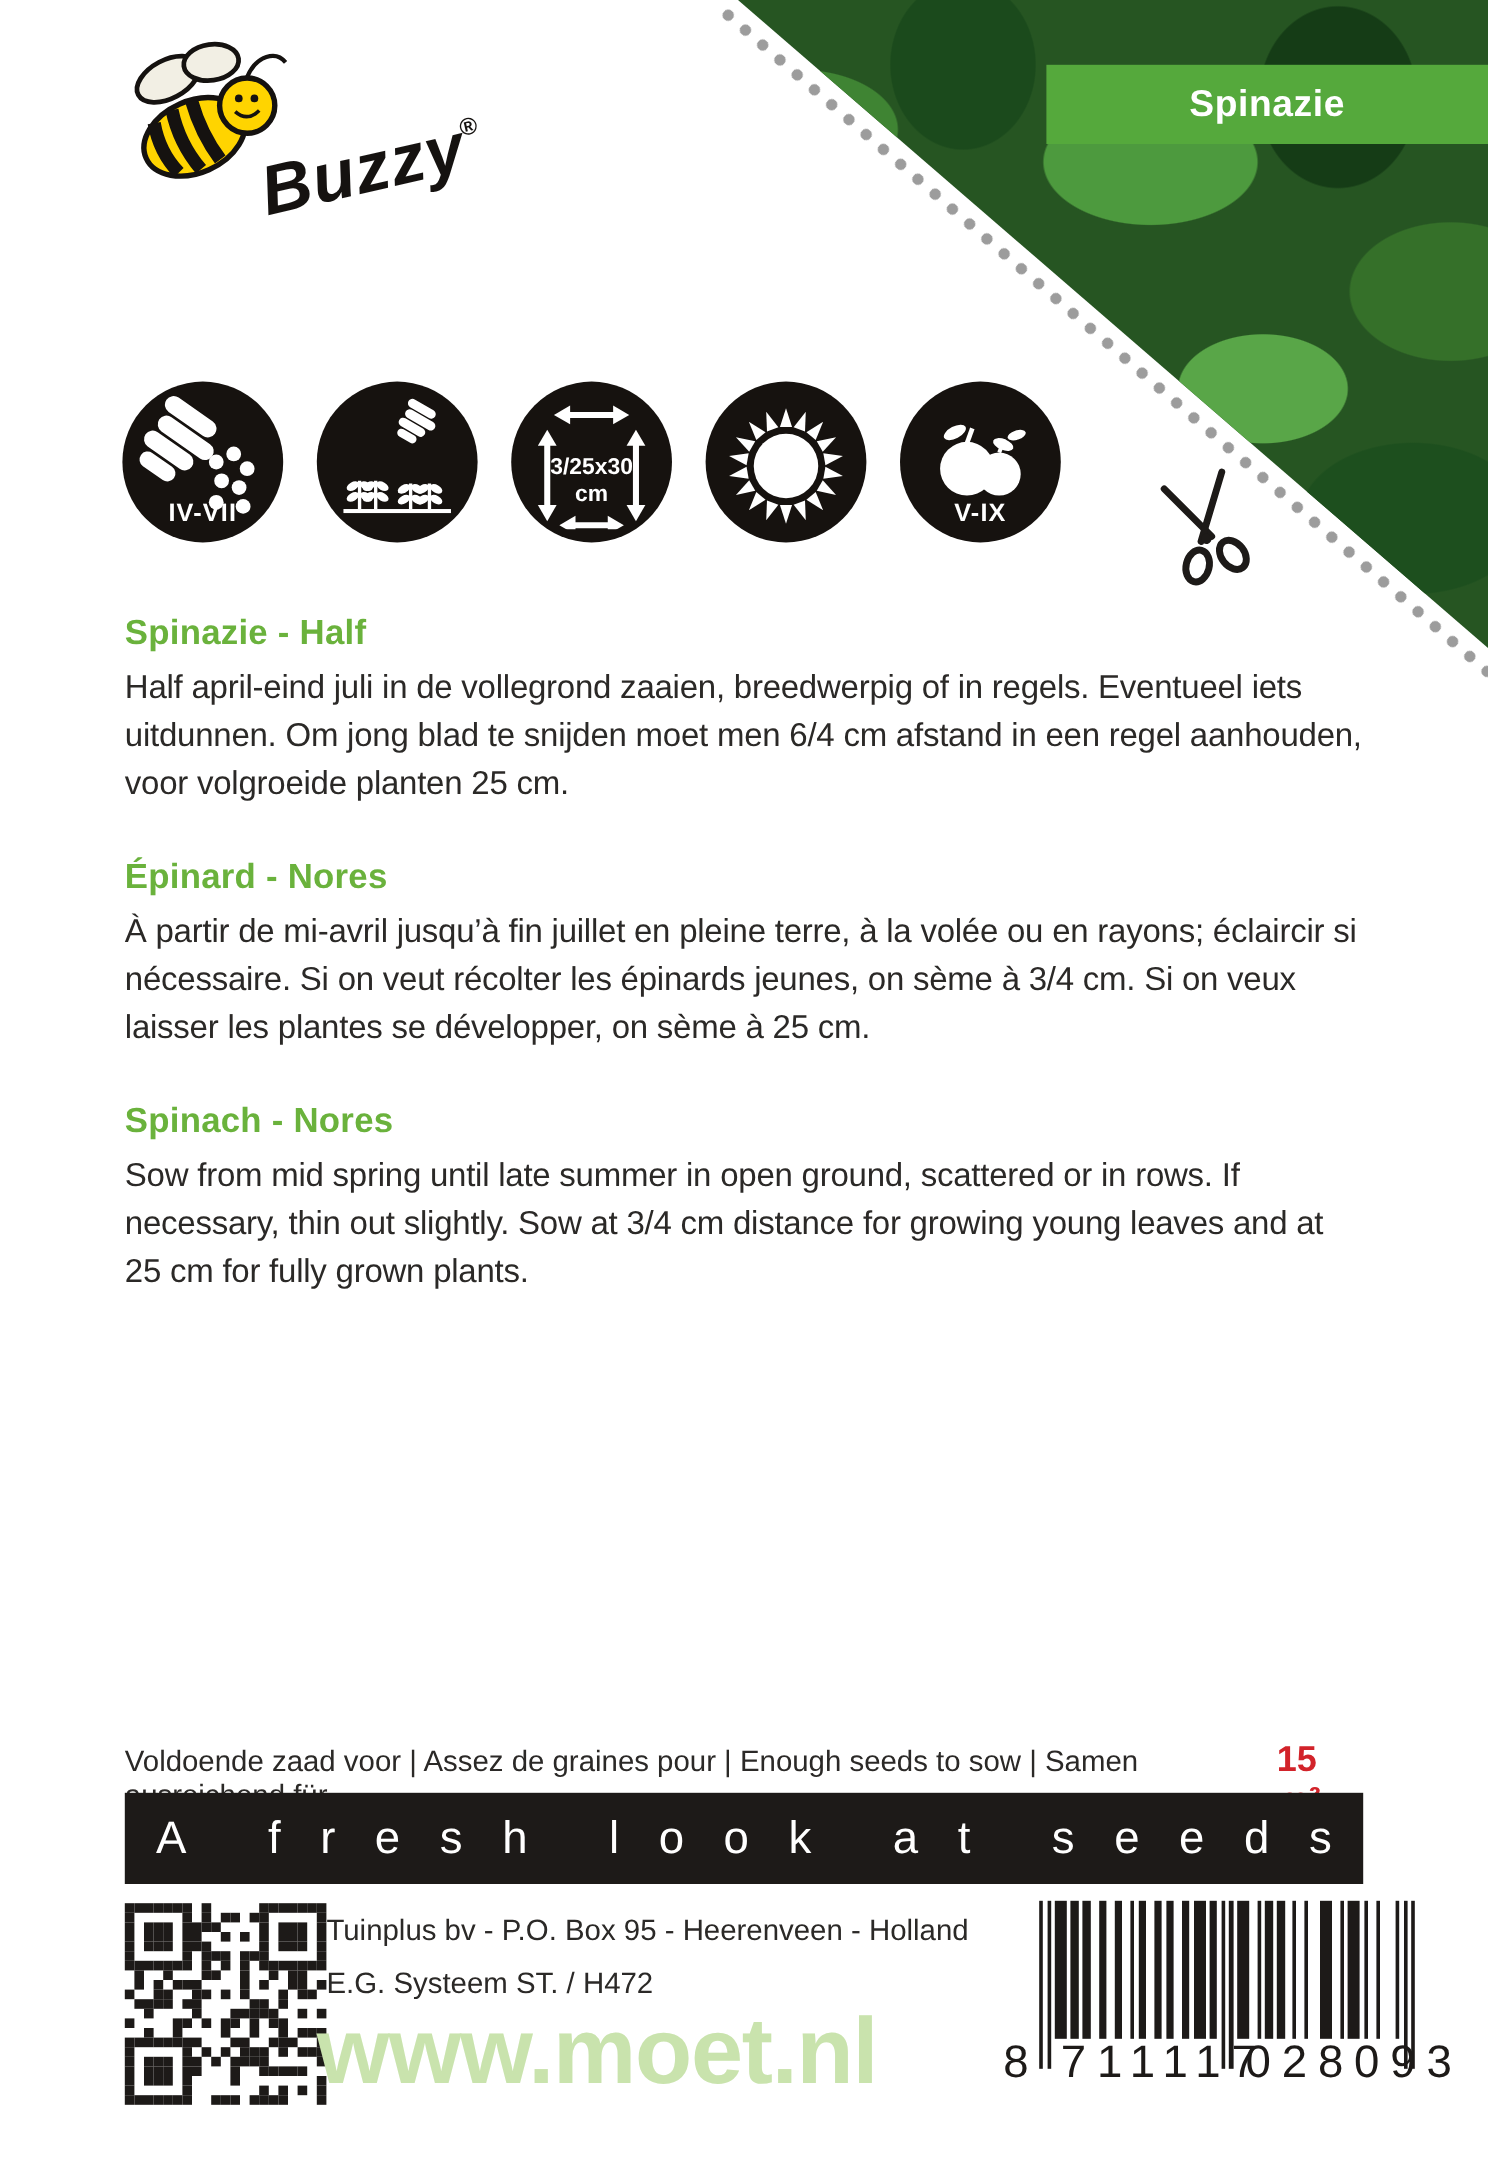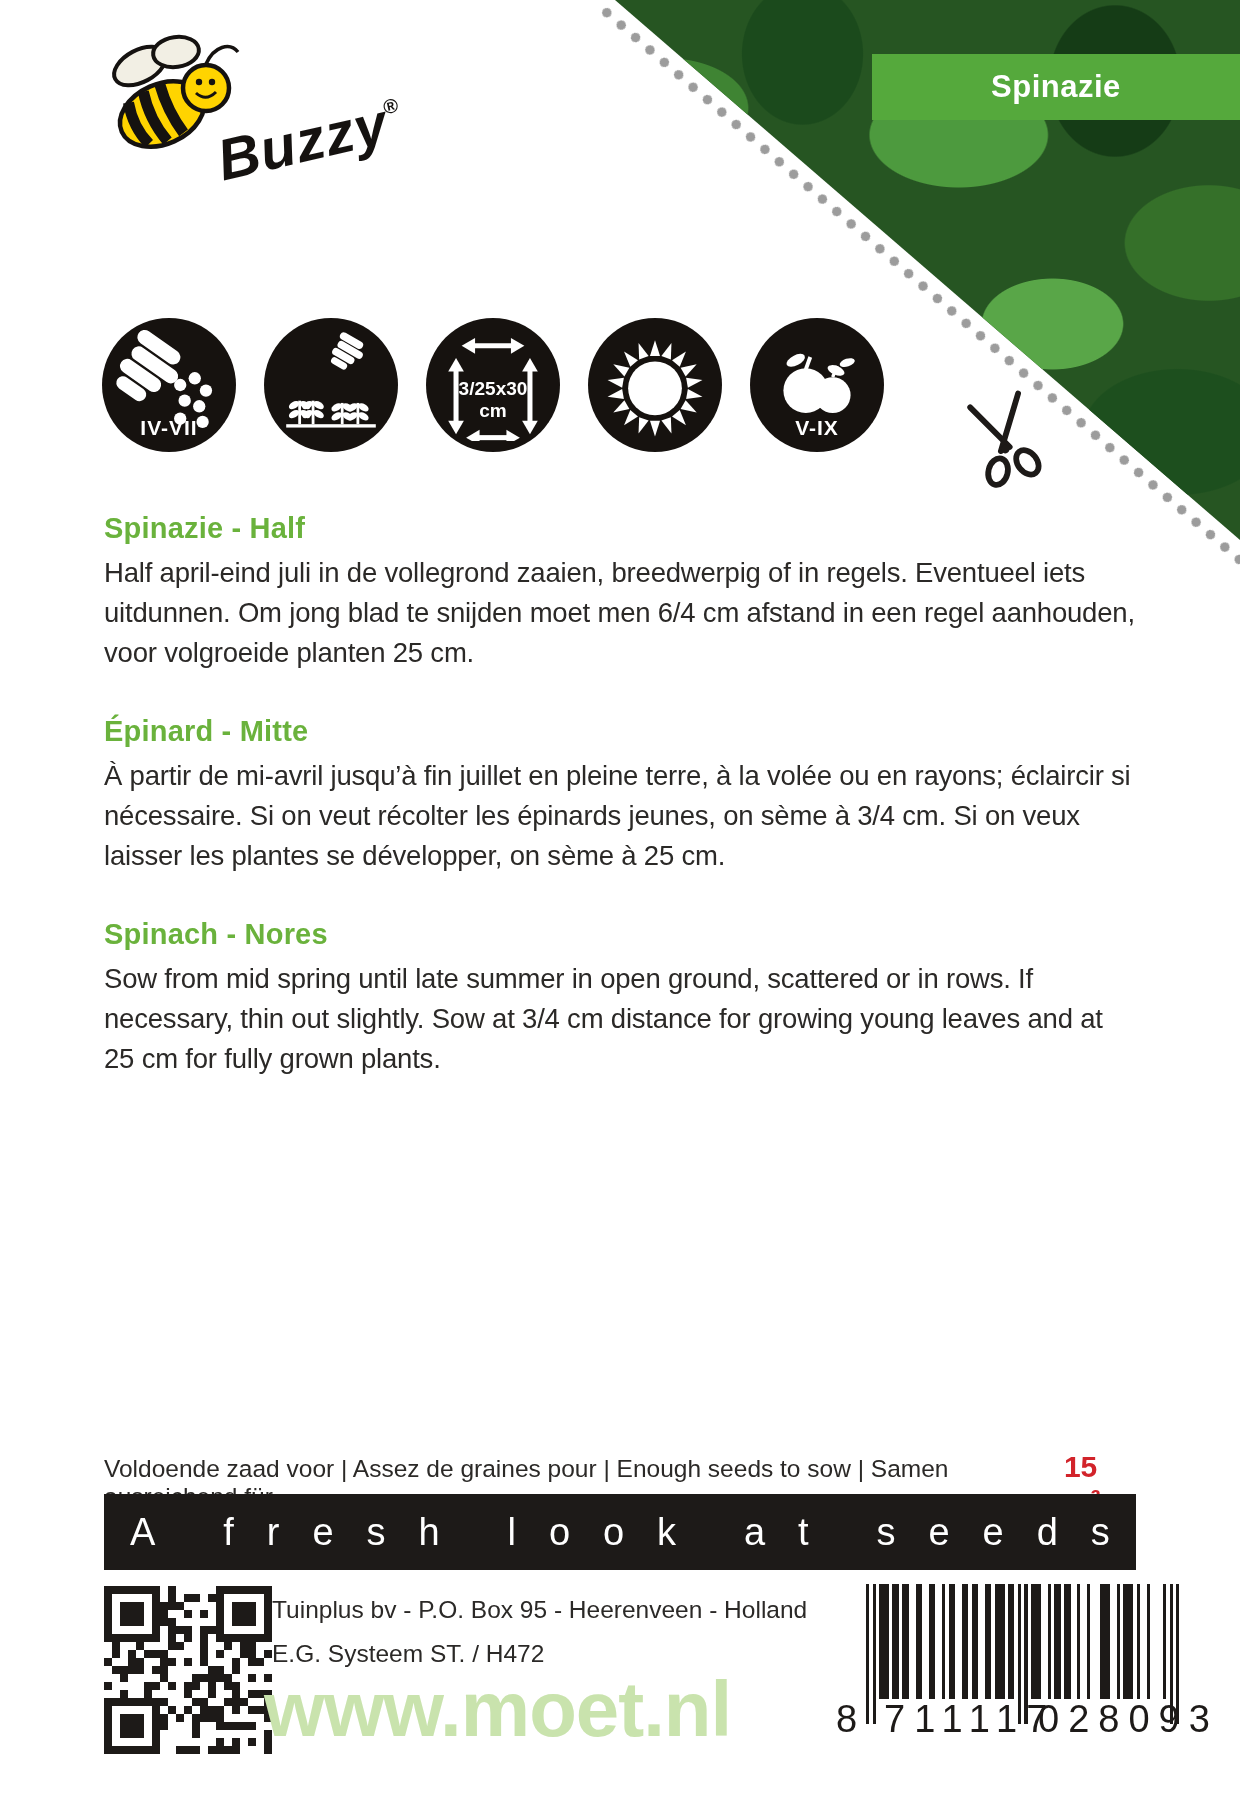--- a/index.html
+++ b/index.html
@@ -238,21 +238,21 @@
     </g>
     <circle cx="47" cy="59" r="4.5" fill="#1d1a18"></circle>
   </svg>
 
   <div class="content">
     <div class="sect">
       <h3>Spinazie - Half</h3>
       <p>Half april-eind juli in de vollegrond zaaien, breedwerpig of in regels. Eventueel iets uitdunnen. Om jong blad te snijden moet men 6/4 cm afstand in een regel aanhouden, voor volgroeide planten 25 cm.</p>
     </div>
     <div class="sect">
-      <h3>Épinard - Mitte</h3>
+      <h3>Épinard - Nores</h3>
       <p>À partir de mi-avril jusqu’à fin juillet en pleine terre, à la volée ou en rayons; éclaircir si nécessaire. Si on veut récolter les épinards jeunes, on sème à 3/4 cm. Si on veux laisser les plantes se développer, on sème à 25 cm.</p>
     </div>
     <div class="sect">
       <h3>Spinach - Nores</h3>
       <p>Sow from mid spring until late summer in open ground, scattered or in rows. If necessary, thin out slightly. Sow at 3/4 cm distance for growing young leaves and at 25 cm for fully grown plants.</p>
     </div>
   </div>
 
 
   <div class="seedsline">

